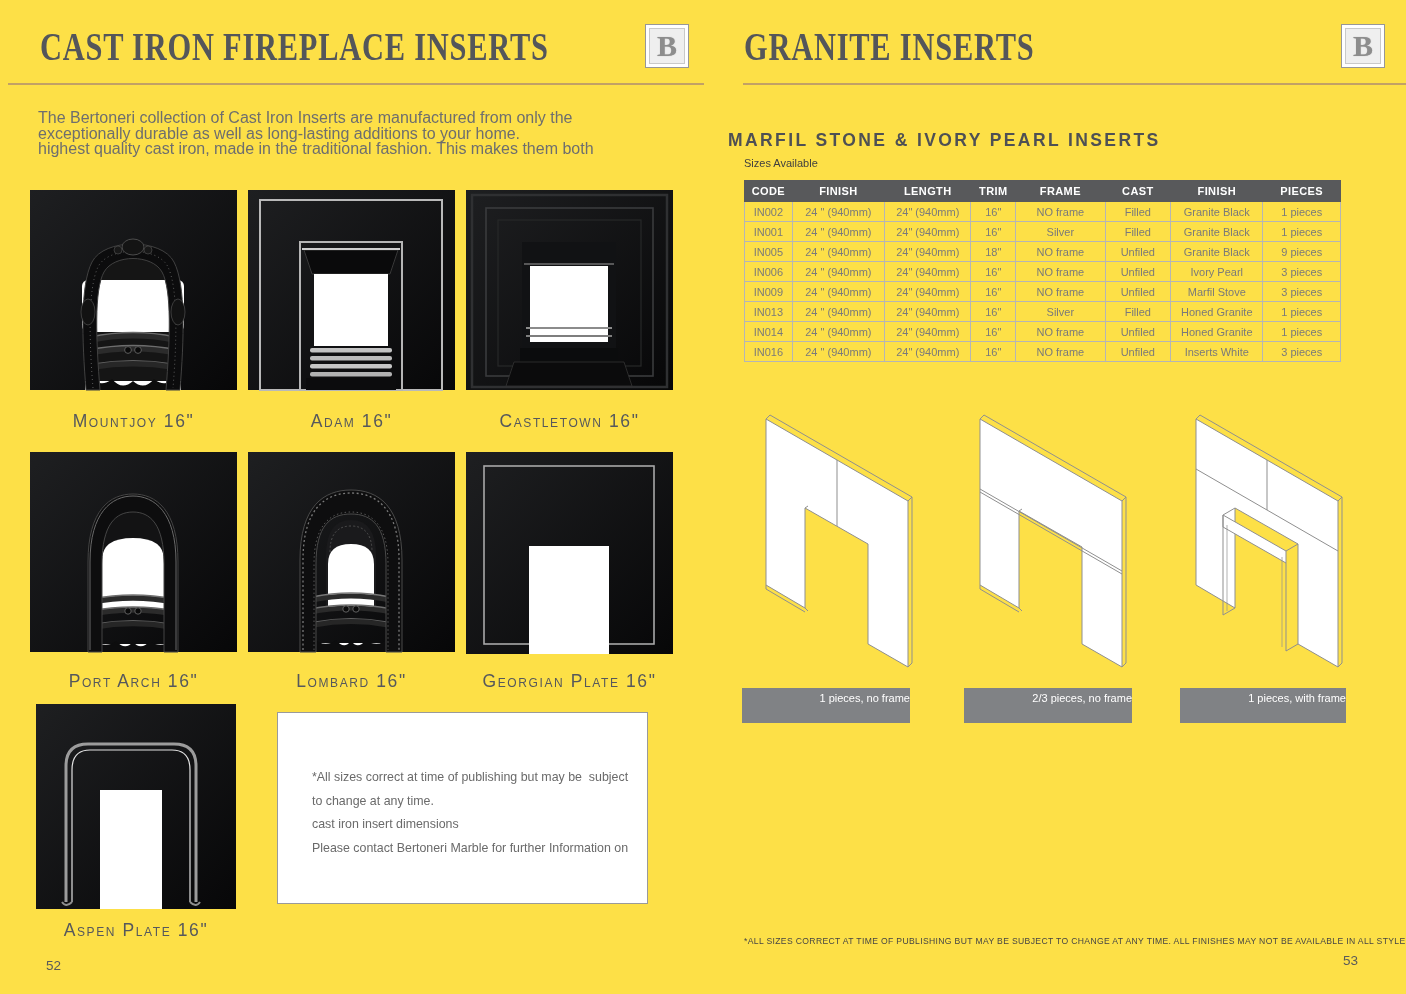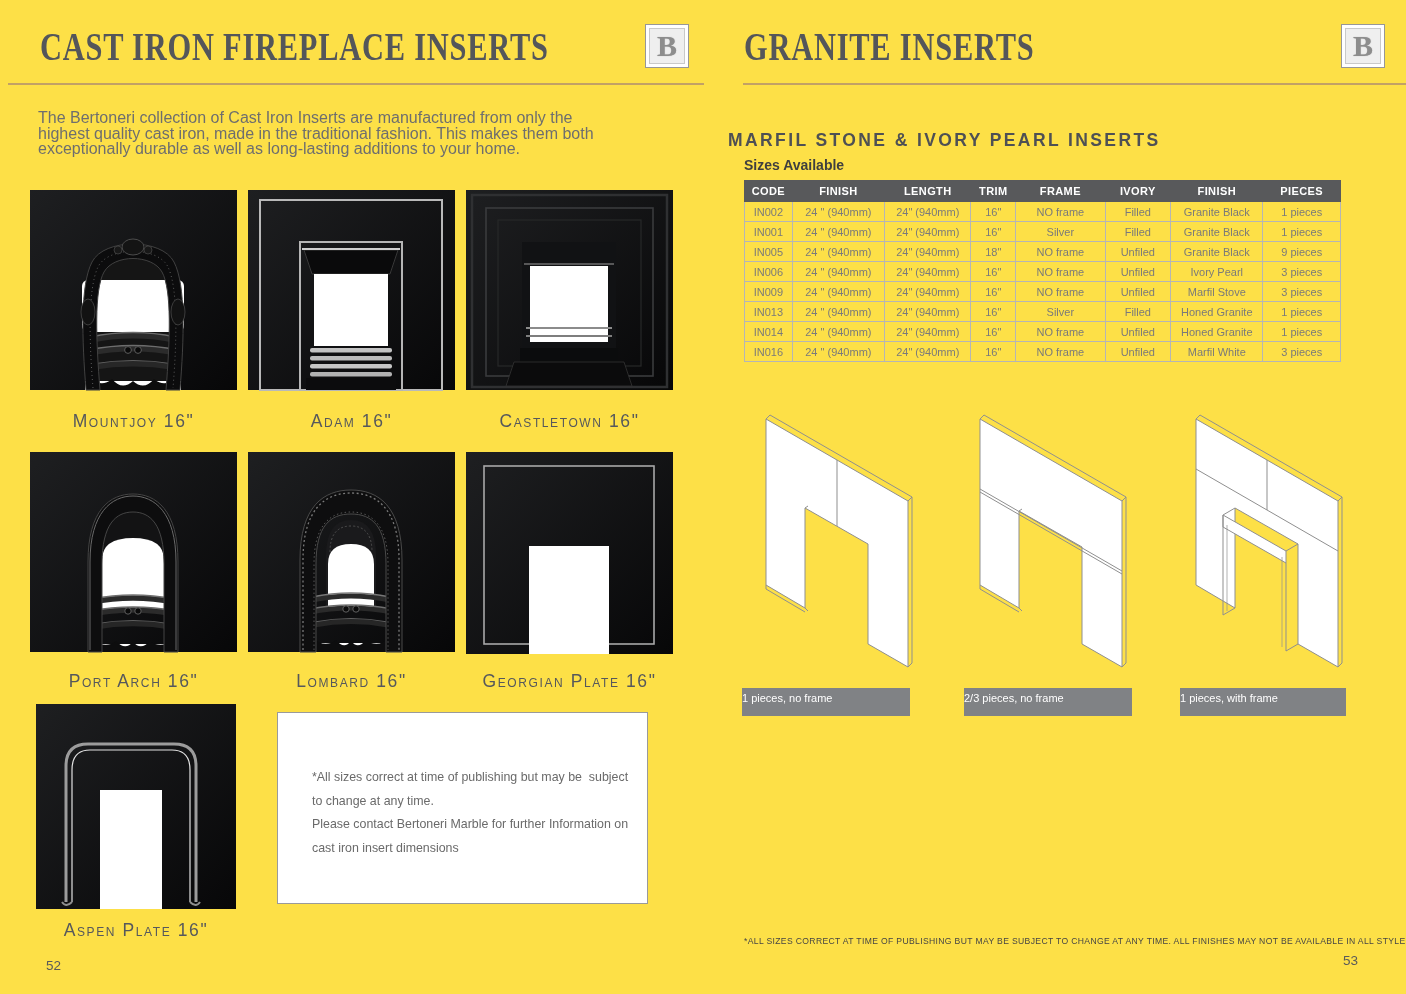--- a/index.html
+++ b/index.html
@@ -48,62 +48,62 @@
   }
   .note-box div{white-space:pre;line-height:23.5px;}
 
   .page-num{position:absolute;font-size:13.5px;color:#5a5a5a;}
 
   
   .section-heading{
     position:absolute;left:728px;top:130px;font-size:17.5px;letter-spacing:2.4px;
     color:#4E5054;white-space:nowrap;
   }
-  .sizes-label{position:absolute;left:744px;top:157px;font-size:14px;color:#3f3f3f;font-weight:bold;}
+  .sizes-label{position:absolute;left:744px;top:157px;font-size:11px;color:#3f3f3f;}
 
   table.spec{
     position:absolute;left:744px;top:180px;width:597px;
     border-collapse:collapse;table-layout:fixed;
     font-size:11px;color:#7a7a7a;
   }
   table.spec th{
     background:var(--table-header-bg);color:#fff;font-weight:700;
     height:21px;letter-spacing:0.4px;border:1px solid var(--table-header-bg);
   }
   table.spec td{
     border:1px solid #b5b5b5;height:20px;text-align:center;
     white-space:nowrap;overflow:hidden;
   }
 
   .diagram{position:absolute;top:405px;}
   .diagram svg{display:block;}
   .diagram-label{
-    position:absolute;top:688px;height:28px;line-height:20px;
-    background:var(--label-bar-bg);color:#fff;font-size:11px;text-align:left;
+    position:absolute;top:688px;height:35px;line-height:20px;
+    background:var(--label-bar-bg);color:#fff;font-size:11px;text-align:right;
   }
   .disclaimer{
     position:absolute;left:744px;top:936px;width:618px;text-align:right;
     font-size:8.6px;letter-spacing:0.35px;color:#454545;white-space:nowrap;
   }
 </style>
 </head>
 <body>
 
 <div id="spread">
 
   <h1 class="page-title" style="left:40px">CAST IRON FIREPLACE INSERTS</h1>
   <div class="logo-box" style="left:645px">
     <span class="logo-letter">B</span>
   </div>
   <div class="gold-rule" style="left:8px;width:696px"></div>
 
   <div class="intro">
     <div>The Bertoneri collection of Cast Iron Inserts are manufactured from only the</div>
+    <div>exceptionally durable as well as long-lasting additions to your home.</div>
     <div>highest quality cast iron, made in the traditional fashion. This makes them both</div>
-    <div>exceptionally durable as well as long-lasting additions to your home.</div>
   </div>
 
   <figure class="card" style="left:30px;top:190px;width:207px">
     <div class="imgbox">
       <svg width="207" height="210" viewBox="0 0 207 210">
         <defs>
           <linearGradient id="gBlack" x1="0" y1="0" x2="1" y2="1">
             <stop offset="0" stop-color="#1e1f21"></stop>
               <stop offset="1" stop-color="#070708"></stop>
           </linearGradient>
@@ -240,22 +240,22 @@
         <path d="M26,198 Q30,204 36,198" fill="none" stroke="#8f8f8f" stroke-width="2"></path>
         <path d="M154,198 Q160,204 164,198" fill="none" stroke="#8f8f8f" stroke-width="2"></path>
       </svg>
     </div>
     <figcaption class="caption">Aspen Plate 16"</figcaption>
   </figure>
 
   <div class="note-box">
     <div>*All sizes correct at time of publishing but may be  subject</div>
     <div>to change at any time.</div>
+    <div>cast iron insert dimensions</div>
     <div>Please contact Bertoneri Marble for further Information on</div>
-    <div>cast iron insert dimensions</div>
   </div>
 
   <div class="page-num" style="left:46px;top:958px">52</div>
 
   <h1 class="page-title" style="left:744px">GRANITE INSERTS</h1>
   <div class="logo-box" style="left:1341px">
     <span class="logo-letter">B</span>
   </div>
   <div class="gold-rule" style="left:743px;width:663px"></div>
 
@@ -273,21 +273,21 @@
         <col style="width:15.5%">
         <col style="width:13%">
     </colgroup>
     <thead>
       <tr>
           <th>CODE</th>
           <th>FINISH</th>
           <th>LENGTH</th>
           <th>TRIM</th>
           <th>FRAME</th>
-          <th>IVORY</th>
+          <th>CAST</th>
           <th>FINISH</th>
           <th>PIECES</th>
         </tr>
     </thead>
     <tbody>
         <tr>
           <td>IN002</td>
           <td>24 " (940mm)</td>
           <td>24" (940mm)</td>
           <td>16"</td>
@@ -356,21 +356,21 @@
           <td>Honed Granite</td>
           <td>1 pieces</td>
         </tr>
         <tr>
           <td>IN016</td>
           <td>24 " (940mm)</td>
           <td>24" (940mm)</td>
           <td>16"</td>
           <td>NO frame</td>
           <td>Unfiled</td>
-          <td>Marfil White</td>
+          <td>Inserts White</td>
           <td>3 pieces</td>
         </tr>
       </tbody>
   </table>
 
   <div class="diagram" style="left:748px">
     <svg width="190" height="285" viewBox="0 0 190 285" fill="none" stroke="#8f8f8f" stroke-width="1">
       <path d="M18,14 L160,96 L160,262 L120,239 L120,139 L57,103 L57,203 L18,180 Z" fill="#fff"></path>
       <path d="M18,14 L22,10 L164,92 L164,258 L160,262 M164,92 L160,96"></path>
       <path d="M57,103 L60,101 M57,203 L60,206 M18,180 L18,184 L57,207"></path>

